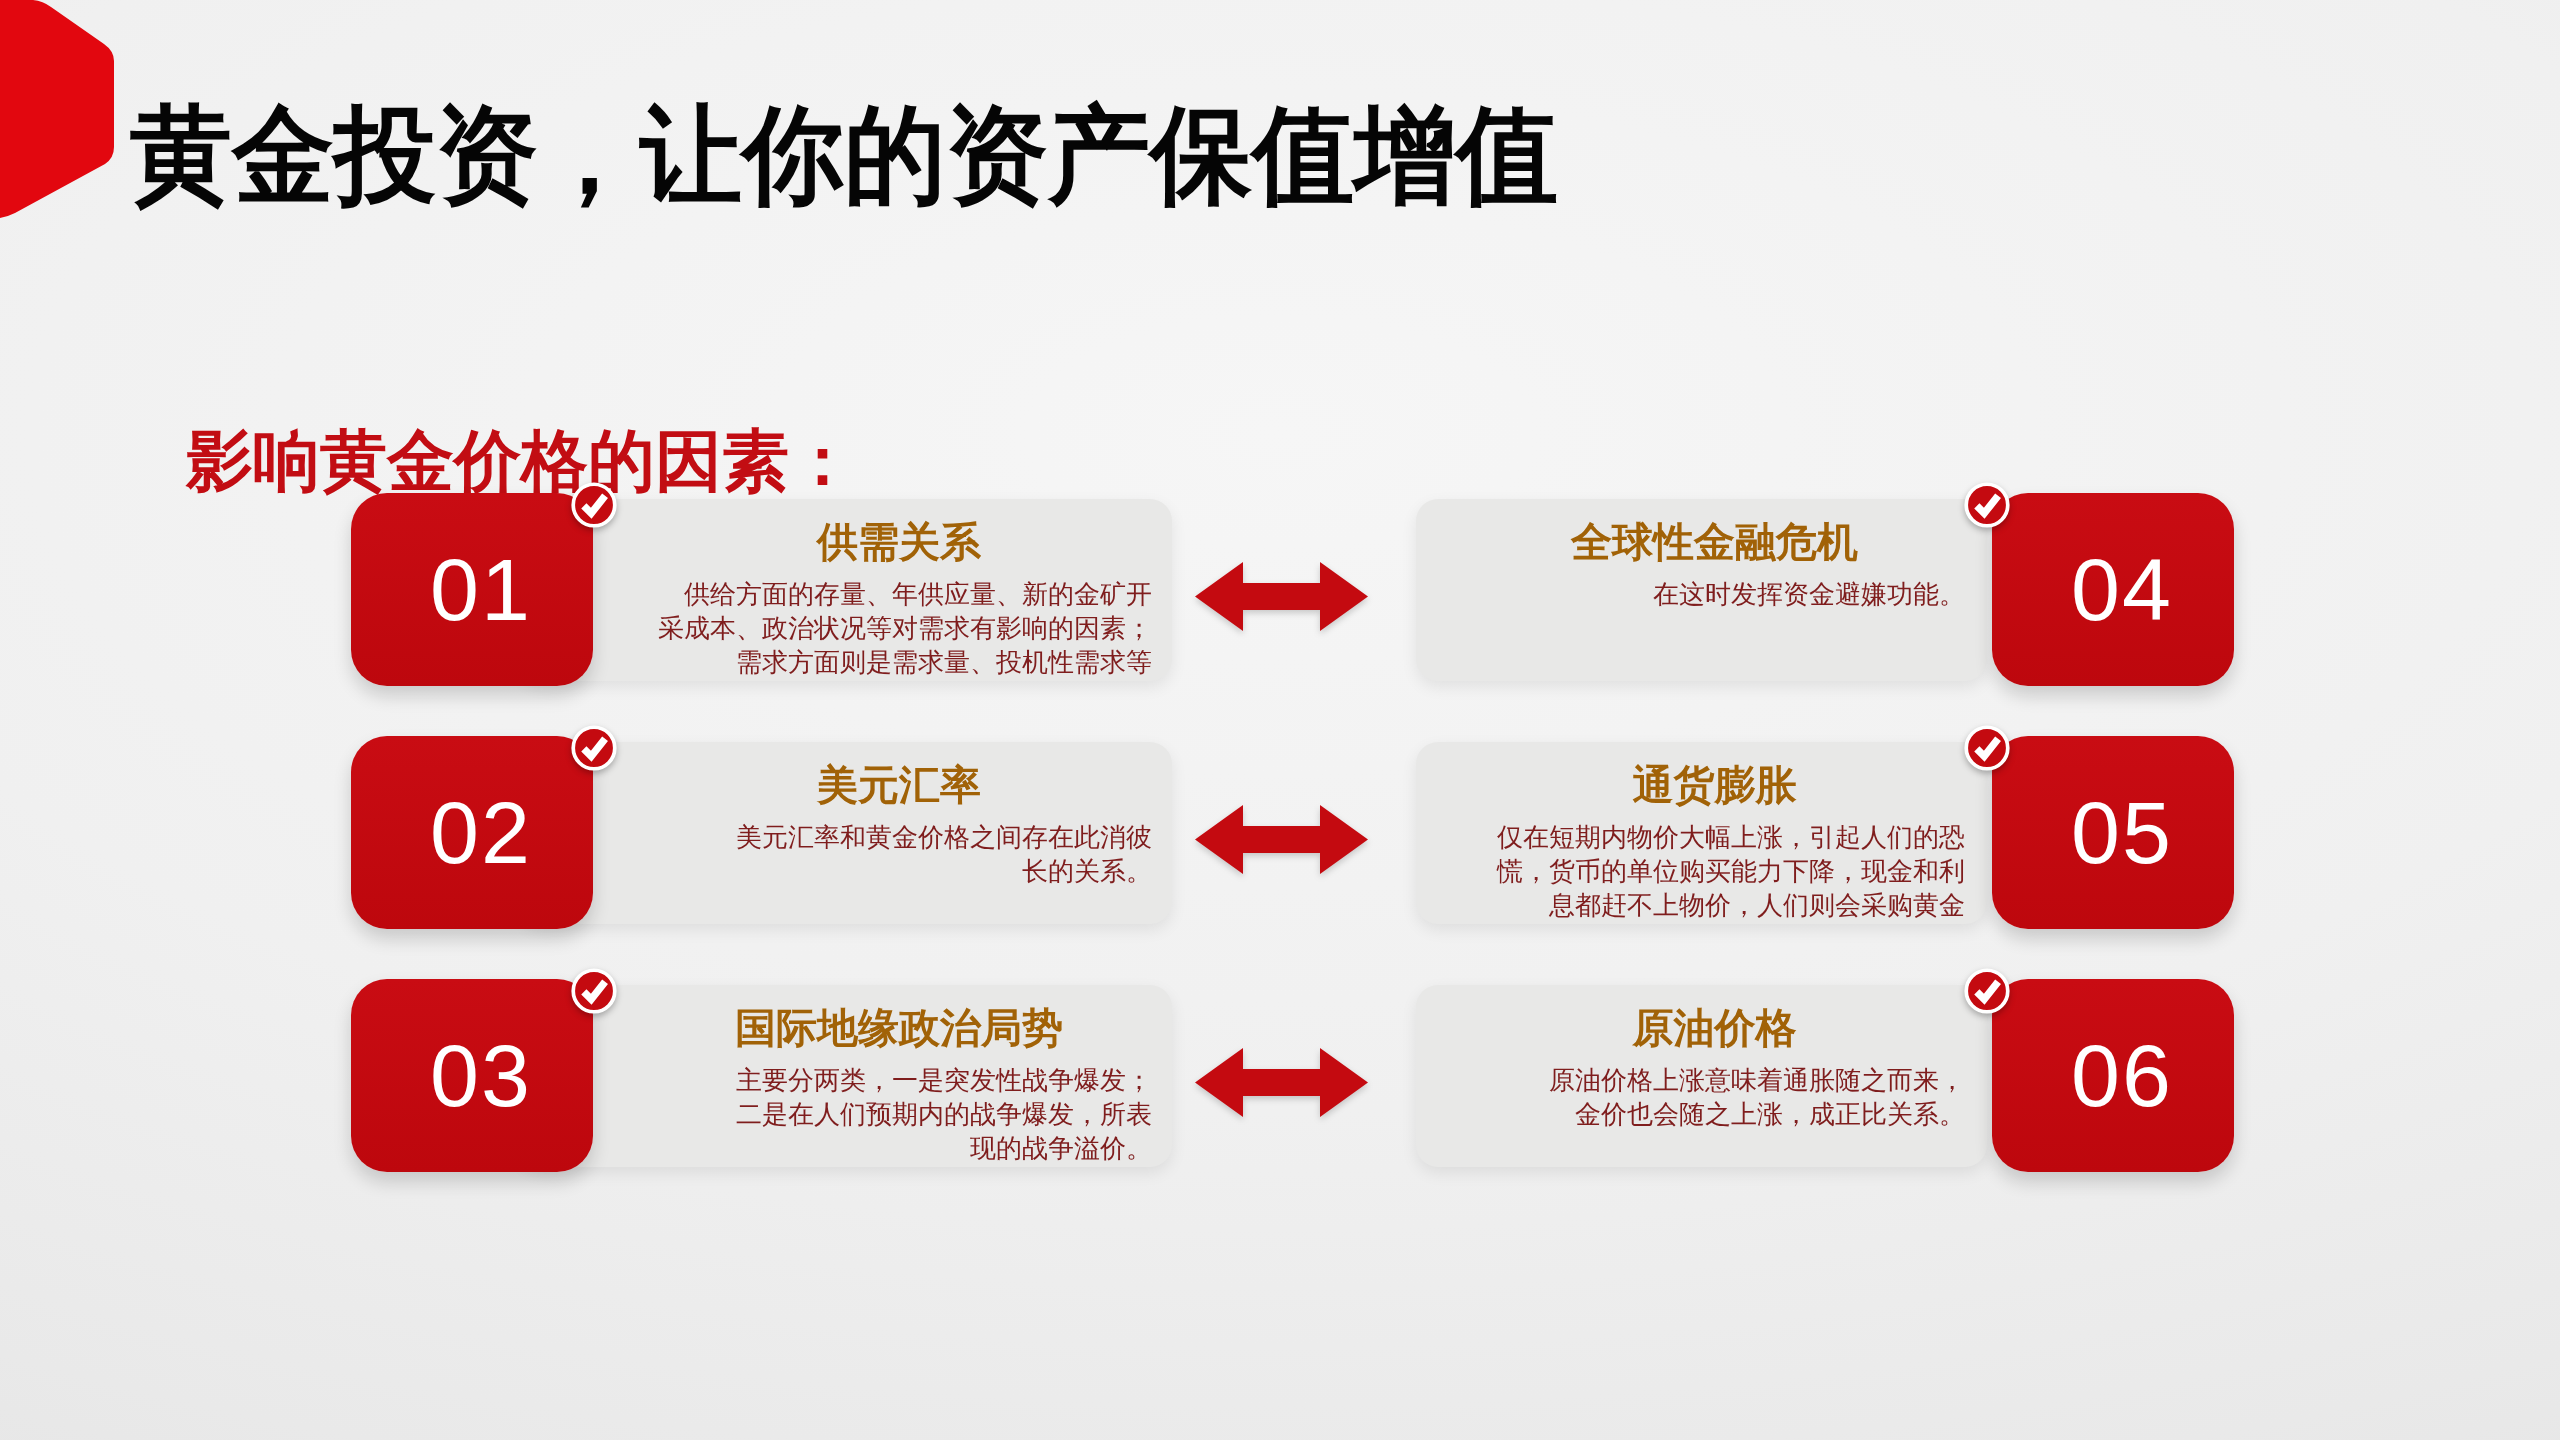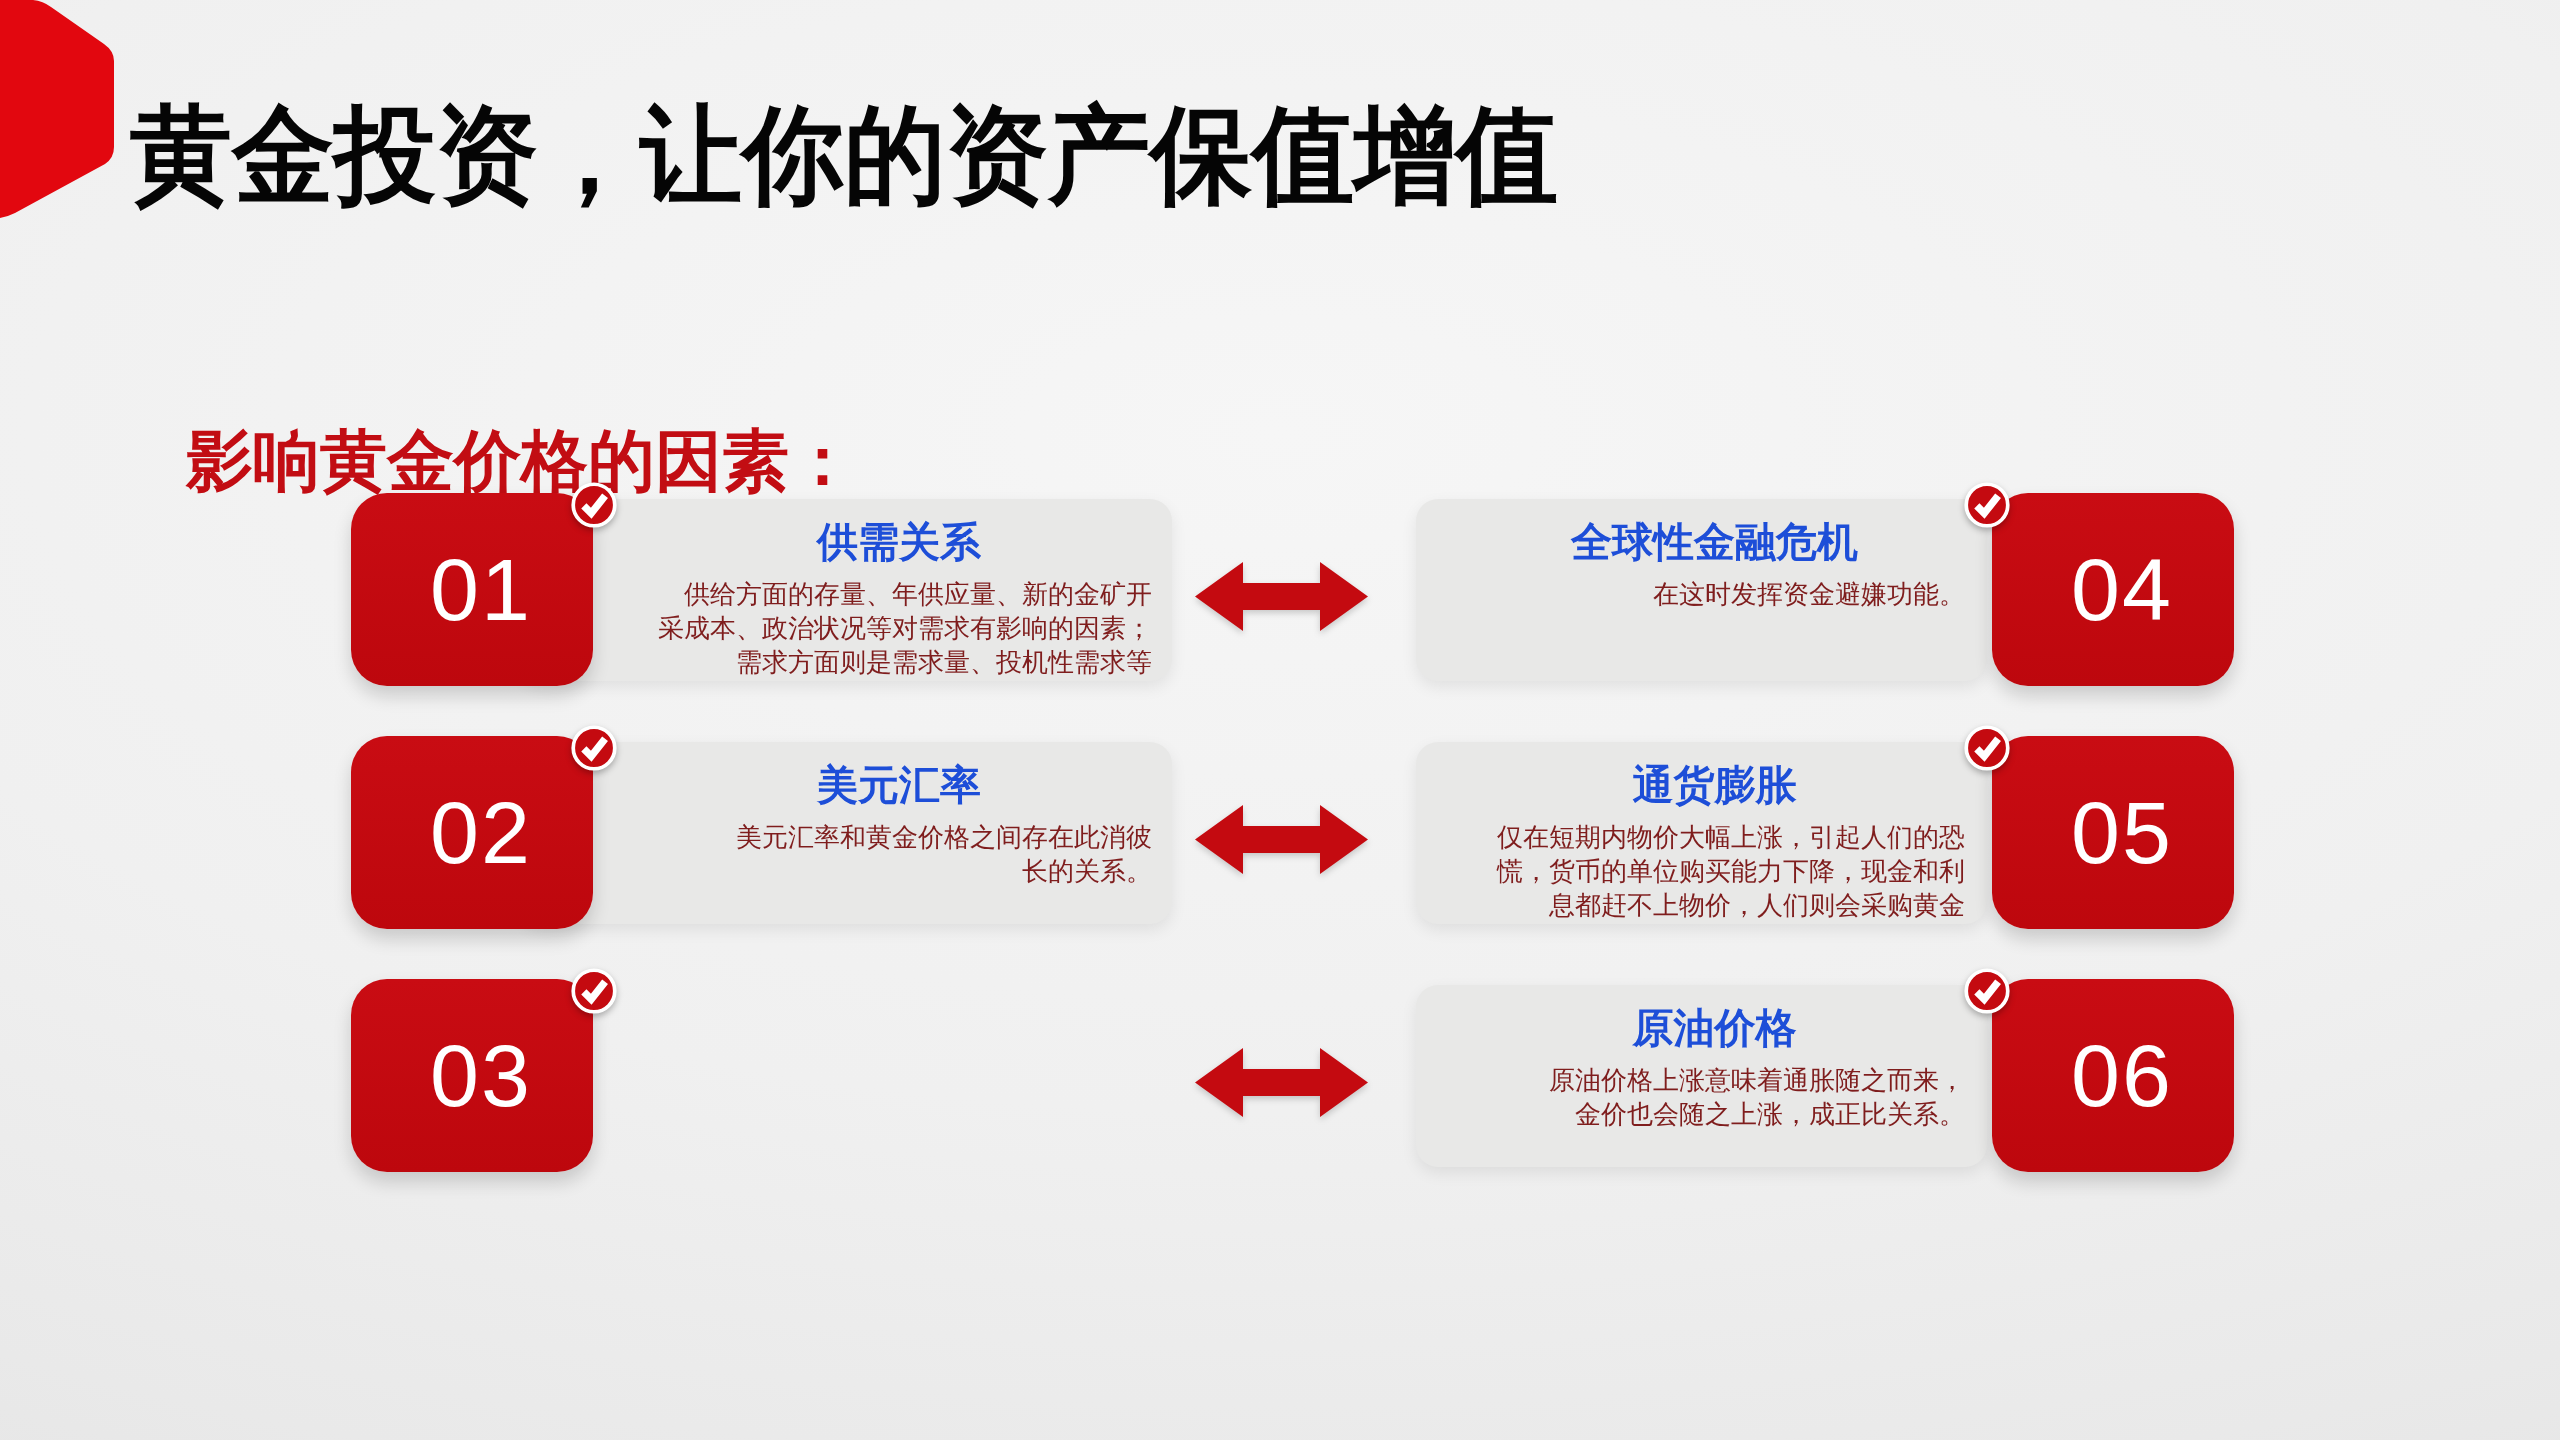--- a/index.html
+++ b/index.html
@@ -33,21 +33,21 @@
     position:absolute;top:6px;height:182px;
     background:#e8e8e7;border-radius:22px;
     box-shadow:0 6px 16px rgba(0,0,0,0.08);
     box-sizing:border-box;
   }
   .item.left  .panel{left:169px;width:652px;padding:20px 20px 10px 126px;}
   .item.right .panel{left:0;width:571px;padding:20px 22px 10px 48px;}
 
   .panel-title{
     margin:0;font-size:41px;line-height:1.15;font-weight:700;
-    color:#1d4ed8;text-align:center;
+    color:#a16207;text-align:center;
   }
   .panel-desc{
     margin:11px 0 0 0;font-size:26px;line-height:34px;
     color:#7f1d1d;text-align:right;white-space:pre-line;
   }
 
   .numbox{
     position:absolute;top:0;width:242px;height:193px;
     background:linear-gradient(180deg,#c90c13 0%,#bd070d 100%);
     border-radius:36px;
@@ -111,20 +111,26 @@
     <div class="numbox">
       <span class="num">02</span>
     </div>
     <svg class="badge" viewBox="0 0 52 52" aria-hidden="true">
       <circle cx="26" cy="26" r="22.5" fill="#c40a10" stroke="#ffffff" stroke-width="4"></circle>
       <path d="M15 27 L23 35 L38 16" fill="none" stroke="#ffffff" stroke-width="8" stroke-linecap="butt" stroke-linejoin="miter"></path>
     </svg>
   </section>
 
   <section class="item left r3">
+    <div class="panel">
+      <h3 class="panel-title">国际地缘政治局势</h3>
+      <p class="panel-desc">主要分两类，一是突发性战争爆发；
+二是在人们预期内的战争爆发，所表
+现的战争溢价。</p>
+    </div>
     <div class="numbox">
       <span class="num">03</span>
     </div>
     <svg class="badge" viewBox="0 0 52 52" aria-hidden="true">
       <circle cx="26" cy="26" r="22.5" fill="#c40a10" stroke="#ffffff" stroke-width="4"></circle>
       <path d="M15 27 L23 35 L38 16" fill="none" stroke="#ffffff" stroke-width="8" stroke-linecap="butt" stroke-linejoin="miter"></path>
     </svg>
   </section>
 
   <section class="item right r1">

